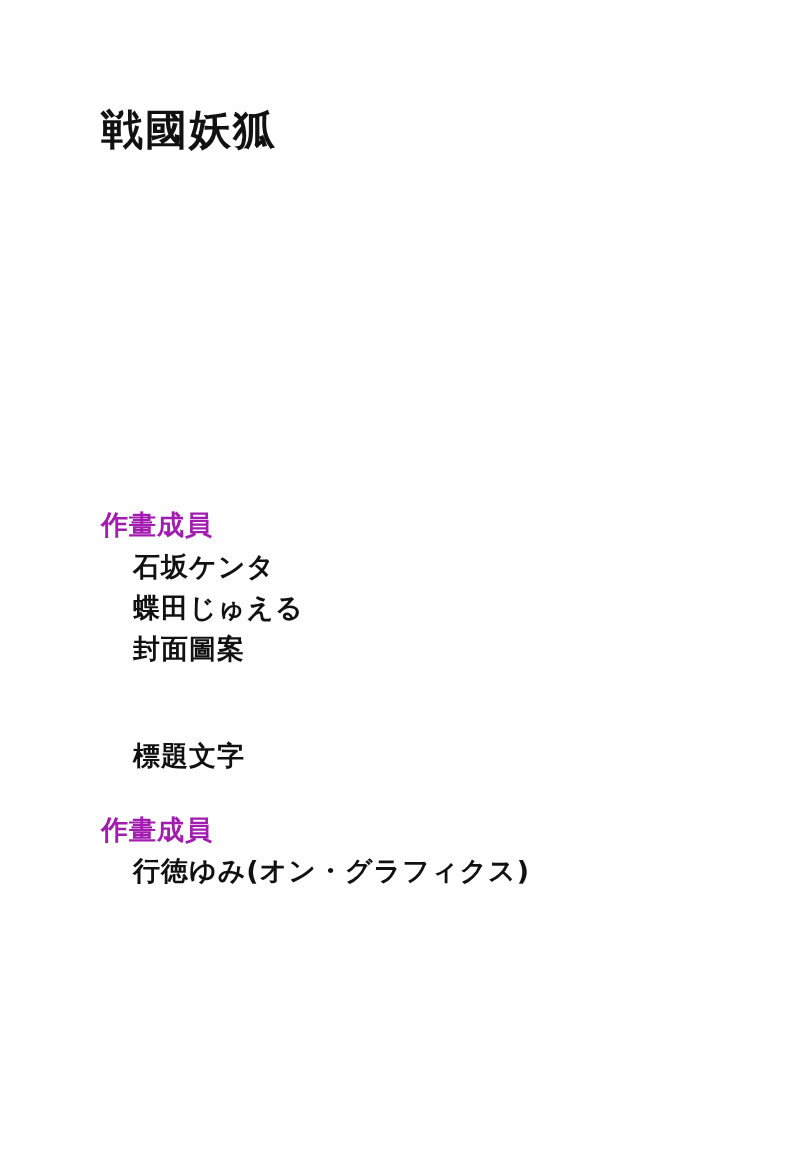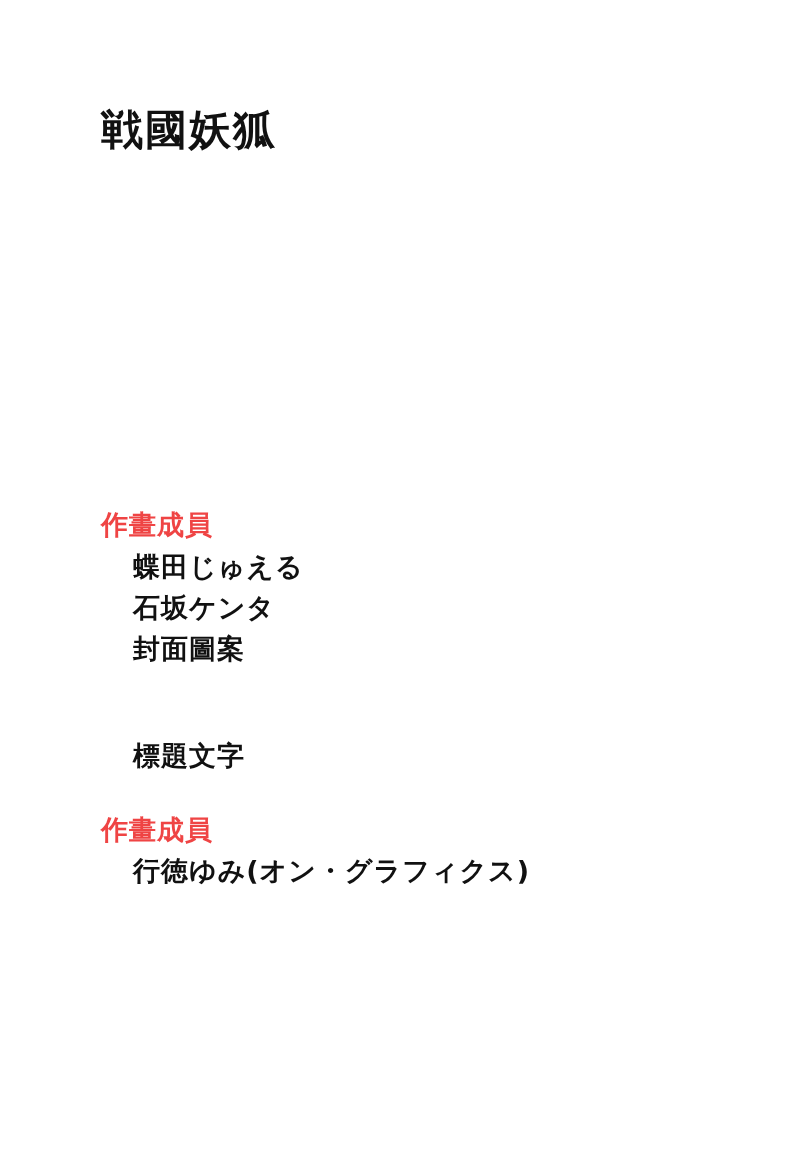--- a/index.html
+++ b/index.html
@@ -47,21 +47,21 @@
     margin-bottom: 34px;
   }
   .credit-group.gap-large {
     margin-bottom: 66px;
   }
   .credit-heading {
     font-weight: bold;
     font-size: 27px;
     line-height: 1.5;
     letter-spacing: 1px;
-    color: #ef4444;
+    color: #a21caf;
     white-space: nowrap;
   }
   .credit-name {
     font-weight: bold;
     font-size: 27px;
     line-height: 1.52;
     letter-spacing: 1px;
     color: #111111;
     padding-left: 32px;
     white-space: nowrap;
@@ -73,22 +73,22 @@
 <div class="page">
 
   <div class="title-block">
     <div class="title-line">戦國妖狐</div>
   </div>
 
   <div class="credits">
 
     <div class="credit-group gap-large">
       <div class="credit-heading">作畫成員</div>
+      <div class="credit-name">石坂ケンタ</div>
       <div class="credit-name">蝶田じゅえる</div>
-      <div class="credit-name">石坂ケンタ</div>
       <div class="credit-name">封面圖案</div>
     </div>
 
     <div class="credit-group">
       <div class="credit-name">標題文字</div>
     </div>
 
     <div class="credit-group">
       <div class="credit-heading">作畫成員</div>
       <div class="credit-name">行徳ゆみ(オン・グラフィクス)</div>

